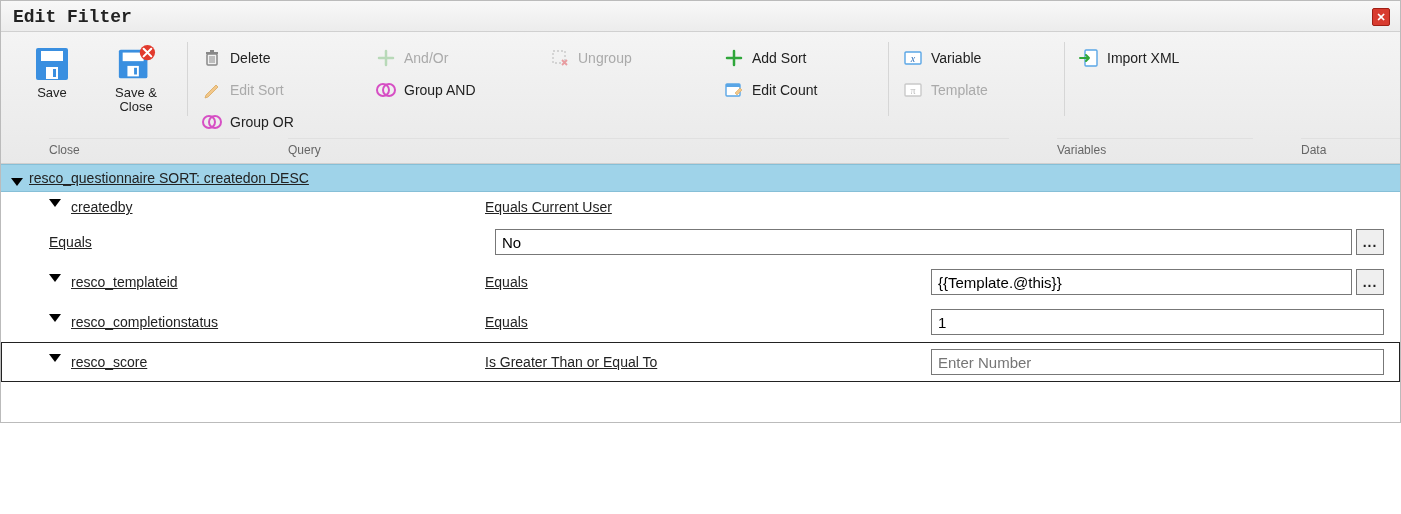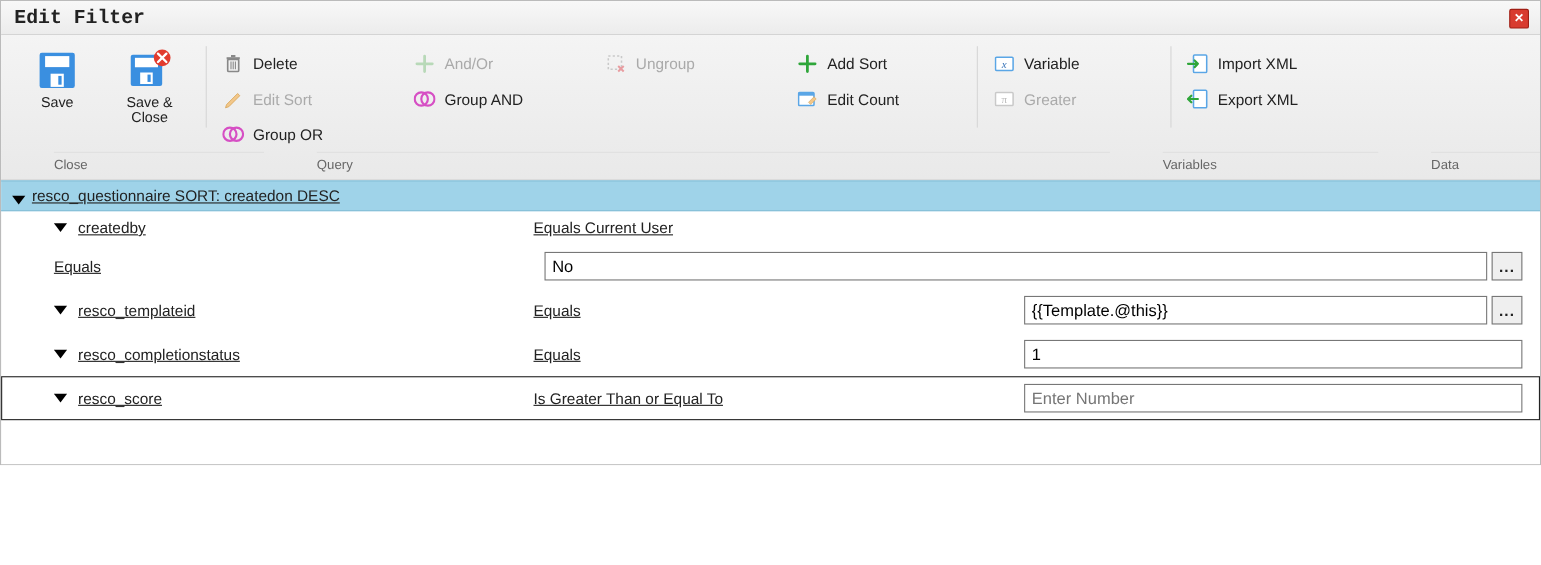--- a/index.html
+++ b/index.html
@@ -39,21 +39,21 @@
 
     
     .body { padding: 0 0 40px 0; }
     .root-row { background: #9fd3e9; border-top: 1px solid #86bfd7; border-bottom: 1px solid #86bfd7; padding: 5px 8px 5px 10px; display: flex; align-items: flex-end; gap: 6px; }
     .tri { display:inline-block; width:0; height:0; border-left:6px solid transparent; border-right:6px solid transparent; border-top:8px solid #000; }
     .ul { text-decoration: underline; }
     .root-row .txt { font-size: 14px; }
 
     .cond-row { display: flex; align-items: center; padding: 7px 8px 7px 48px; gap: 6px; }
     .cond-row.selected { outline: 1px solid #222; outline-offset: -1px; }
-    .cond-row .fieldcol { width: 430px; display: flex; align-items: center; gap: 10px; }
+    .cond-row .fieldcol { width: 430px; display: flex; gap: 10px; }
     .cond-row .opcol { width: 440px; }
     .cond-row .valcol { flex: 1; display: flex; align-items: flex-end; gap: 4px; padding-right: 8px; }
     .cond-row .link { text-decoration: underline; cursor: pointer; }
     .valbox { flex: 1; height: 26px; border: 1px solid #777; padding: 2px 6px; font-size: 15px; font-family: inherit; background: #fff; }
     .valbox.placeholder { color: #0369a1; }
     .ellips { width: 28px; height: 26px; border: 1px solid #777; background: #efefef; display: flex; align-items: center; justify-content: center; cursor: pointer; font-weight: 700; letter-spacing: 1px; }
 
     
     svg { display: block; }
   </style>
@@ -197,45 +197,36 @@
             </span>
           <span class="smlbl">Variable</span>
         </div>
         <div class="smbtn disabled">
           <span class="smico">
               <svg width="18" height="18" viewBox="0 0 18 18">
                 <rect x="1" y="3" width="16" height="12" rx="1" fill="#fff" stroke="#c9c9c9" stroke-width="1.4"></rect>
                 <text x="9" y="13" text-anchor="middle" font-size="10" fill="#bbb" font-family="serif">π</text>
               </svg>
             </span>
-          <span class="smlbl">Greater</span>
+          <span class="smlbl">Template</span>
         </div>
         <div></div>
       </div>
 
       <div class="ribbon-sep"></div>
 
       <div class="ribbon-group data-group">
         <div class="smbtn">
           <span class="smico">
               <svg width="20" height="18" viewBox="0 0 20 18">
                 <rect x="6" y="1" width="12" height="16" rx="1" fill="#fff" stroke="#5aa6e6" stroke-width="1.4"></rect>
                 <path d="M1 9 H10 M7 6 L10 9 L7 12" stroke="#2fa63a" stroke-width="2" fill="none" stroke-linecap="round" stroke-linejoin="round"></path>
               </svg>
             </span>
           <span class="smlbl">Import XML</span>
-        </div>
-        <div class="smbtn">
-          <span class="smico">
-              <svg width="20" height="18" viewBox="0 0 20 18">
-                <rect x="6" y="1" width="12" height="16" rx="1" fill="#fff" stroke="#5aa6e6" stroke-width="1.4"></rect>
-                <path d="M10 9 H1 M4 6 L1 9 L4 12" stroke="#2fa63a" stroke-width="2" fill="none" stroke-linecap="round" stroke-linejoin="round"></path>
-              </svg>
-            </span>
-          <span class="smlbl">Export XML</span>
         </div>
         <div></div>
       </div>
 
     </div>
 
     <div class="ribbon-labels">
       <div class="ribbon-label" style="width:191px">Close</div>
       <div class="ribbon-label" style="width:721px">Query</div>
       <div class="ribbon-label" style="width:196px">Variables</div>

